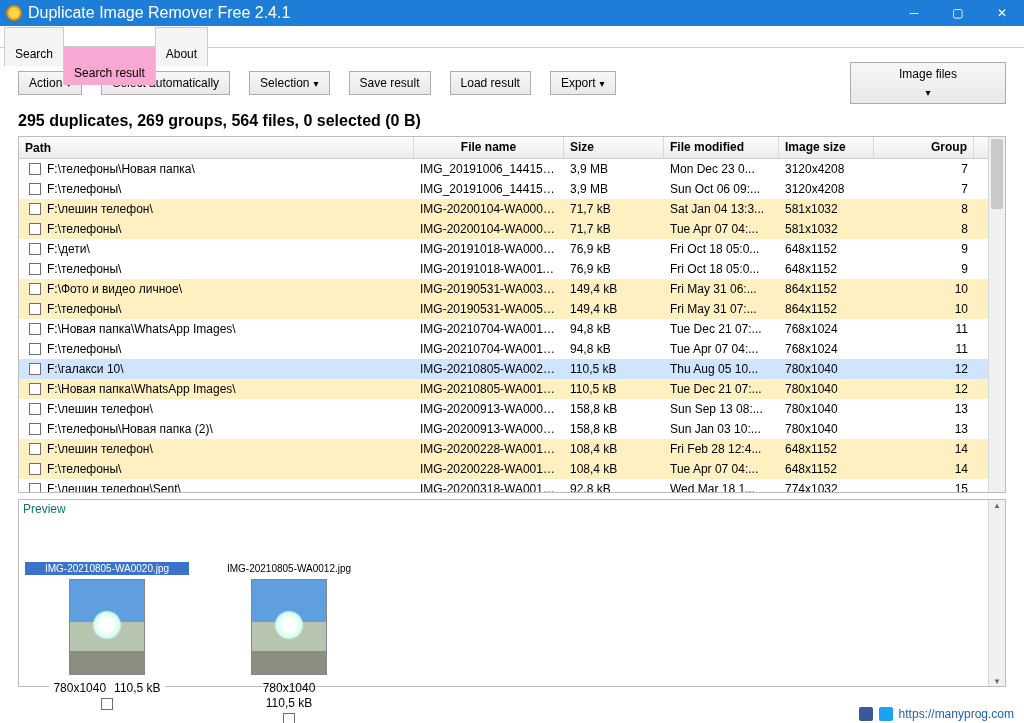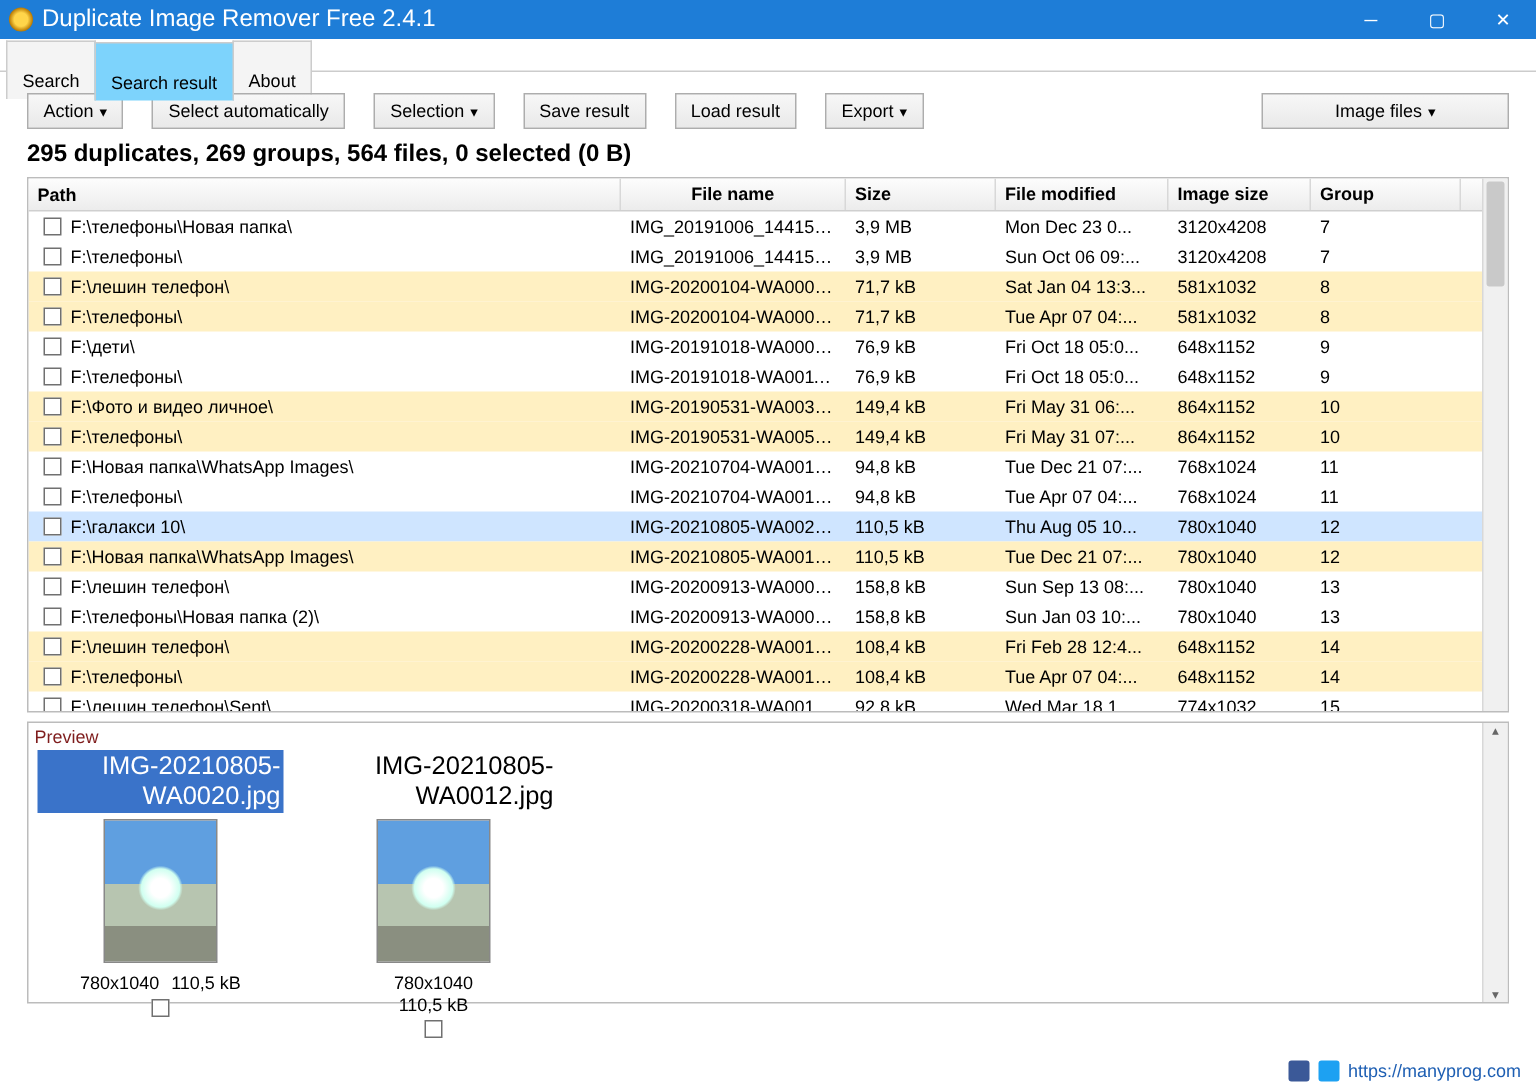--- a/index.html
+++ b/index.html
@@ -5,56 +5,56 @@
 * { box-sizing: border-box; margin: 0; padding: 0; font-family: "Segoe UI", Tahoma, sans-serif; font-size: 12px; }
 html, body { width: 1024px; height: 723px; overflow: hidden; background: #fff; }
 
 .titlebar { height: 26px; background: #1e7dd7; color: #fff; display: flex; align-items: center; padding-left: 6px; }
 .titlebar .app-icon { width: 16px; height: 16px; background: radial-gradient(circle,#ffd54a 40%, #b87800 70%); border-radius:50%; margin-right:6px; }
 .titlebar .title { flex:1; font-size:16px; }
 .titlebar .winbtn { width:44px; height:26px; display:flex; align-items:center; justify-content:center; color:#fff; }
 
 .tabs { display:flex; border-bottom:1px solid #ccc; background:#fff; height:22px; }
 .tab { padding:19px 10px; border:1px solid #ccc; border-bottom:none; margin-top:1px; margin-left:-1px; background:#f4f4f4; cursor:default; }
-.tab.active { background:#7dd3fc; position:relative; top:1px; }
+.tab.active { background:#f9a8d4; position:relative; top:19px; }
 .tab:first-child{ margin-left:4px; }
 
 .toolbar-row { display:flex; padding:14px 18px 8px; gap:19px; align-items:center; }
 .btn { border:1px solid #adadad; background:linear-gradient(#f7f7f7,#e9e9e9); padding:4px 10px; cursor:default; display:flex; align-items:center; gap:4px; }
 .btn .caret::after{content:"▾"; font-size:10px;}
-.btn.right { margin-left:auto; padding:4px 48px; }
+.btn.right { margin-left:auto; padding:4px 48px;flex-direction:column; }
 
 .status-line { text-align:left; padding:0 18px 6px; font-weight:700; font-size:16px; }
 
 .table-wrap { margin:0 18px; border:1px solid #bcbcbc; height:357px; position:relative; background:#fff; display:flex; }
 .table { flex:1; overflow:hidden; }
 .thead { display:flex; height:22px; background:linear-gradient(#fdfdfd,#ececec); border-bottom:1px solid #cfcfcf; }
 .th { border-right:1px solid #d8d8d8; padding:3px 6px; font-weight:700; overflow:hidden; white-space:nowrap; }
 .tbody { }
 .tr { display:flex; height:20px; align-items:center; }
 .tr.y { background:#fff0c2; }
 .tr.sel { background:#cfe5ff; }
 .td { padding:1px 6px; overflow:hidden; white-space:nowrap; text-overflow:ellipsis; }
 .cb { width:12px; height:12px; border:1px solid #707070; margin-right:6px; margin-left:4px; flex-shrink:0; background:#fff; }
 .c-path { width:395px; display:flex; align-items:center;}
 .c-file { width:150px;text-align:center; }
 .c-size { width:100px; }
 .c-date { width:115px; }
 .c-img  { width:95px; }
-.c-grp  { width:100px; }
+.c-grp  { width:100px;text-align:right; }
 .vscroll { width:17px; background:#f0f0f0; border-left:1px solid #d8d8d8; position:relative; }
 .vscroll .thumb { position:absolute; left:2px; right:2px; top:2px; height:70px; background:#c9c9c9; border-radius:2px; }
 
 .preview-section{ margin:6px 18px 0; border:1px solid #bcbcbc; height:188px; display:flex; }
 .preview-body{ flex:1; padding:0; position:relative; }
-.preview-label{ padding:2px 4px; color:#7f1d1d; }
+.preview-label{ padding:2px 4px; color:#0f766e; }
 .thumbs { display:flex; gap:18px; padding:0 6px; }
 .thumb-card { width:164px; text-align:center; }
 .thumb-card.sel .fname{ background:#3a73c9; color:#fff; }
-.thumb-card .fname{ text-align:right; padding:1px 2px; font-size:17px; }
+.thumb-card .fname{ text-align:center; padding:1px 2px; font-size:10px;margin-top:44px; }
 .thumb-img { width:76px; height:96px; margin:4px auto 6px; background:linear-gradient(#5f9fe0 45%, #b7c5b0 45% 75%, #8a8f80 75%); border:1px solid #888; position:relative; }
 .thumb-img::before{content:""; position:absolute; left:22px; top:30px; width:30px; height:30px; background:radial-gradient(circle,#fff 30%, #d0fff0 60%, transparent 70%); border-radius:50%;}
 .thumb-meta{ font-size:11px; line-height:15px; }
 .thumb-meta .boxed{ display:inline-block; background:#fff; padding:0 4px; }
 .thumb-cb{ width:12px;height:12px;border:1px solid #707070;margin:2px auto 0; background:#fff; }
 .preview-vscroll{ width:17px; background:#f0f0f0; border-left:1px solid #d8d8d8; position:relative; }
 .preview-vscroll::before{content:"▴"; position:absolute;top:0;left:0;right:0;text-align:center;font-size:9px;color:#666;}
 .preview-vscroll::after{content:"▾"; position:absolute;bottom:0;left:0;right:0;text-align:center;font-size:9px;color:#666;}
 
 .footer{ position:absolute; bottom:2px; right:10px; display:flex; align-items:flex-start; gap:6px; font-size:11px; }

